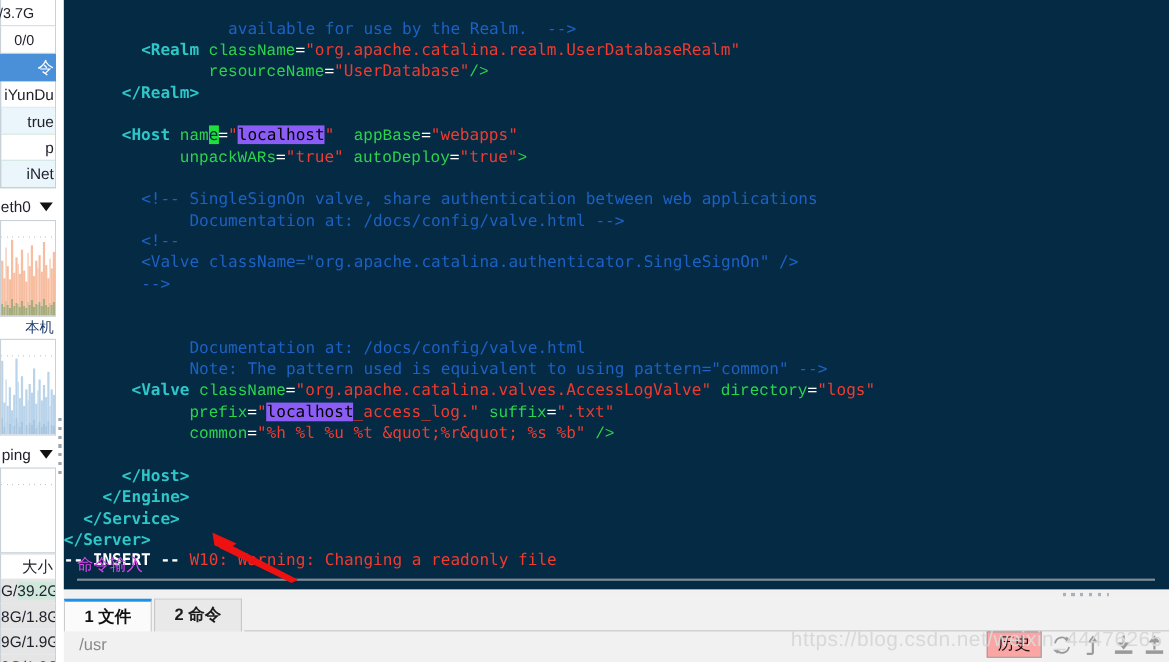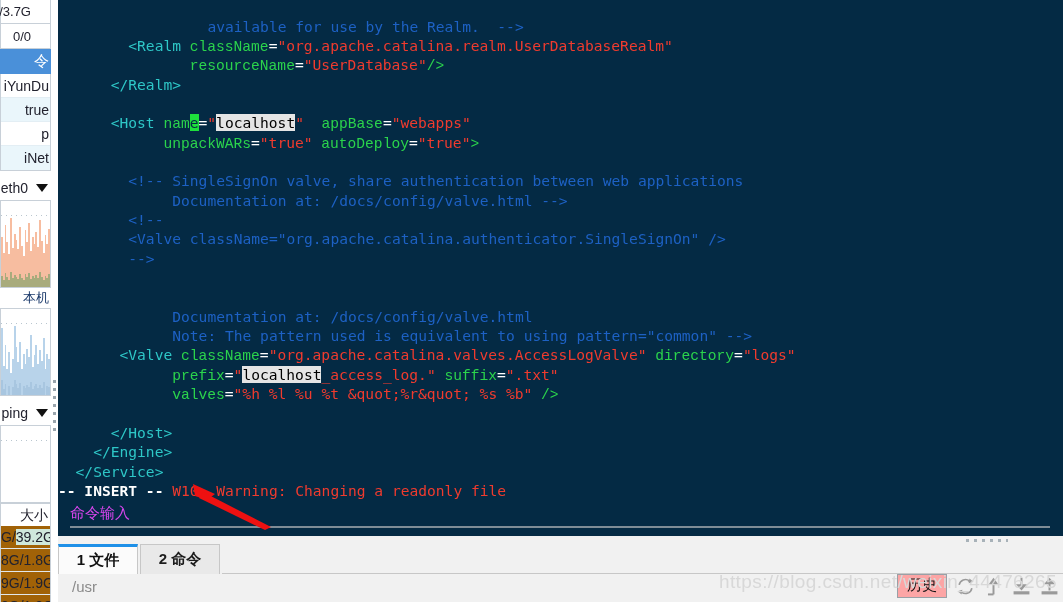--- a/index.html
+++ b/index.html
@@ -141,21 +141,21 @@
     box-sizing: border-box;
     border-left: 1px solid #c8d0d8;
     border-right: 1px solid #c8d0d8;
     border-bottom: 1px solid #e2e8ec;
     height: 23px;
     line-height: 22px;
     padding-right: 1px;
     font-size: 14px;
     white-space: nowrap;
     overflow: hidden;
-    background: #a16207;
+    background: #e5e5e5;
     color: #22222e;
   }
 
   
   #vsplit {
     position: absolute;
     left: 51px; top: 0;
     width: 7px; height: 538px;
     background: #ffffff;
   }
@@ -178,27 +178,27 @@
     position: absolute;
     left: 0; top: 0; right: 0;
     padding: 2px 0 0 0;
     font-family: "DejaVu Sans Mono", "Liberation Mono", monospace;
     font-size: 14.6px;
     line-height: 19.35px;
     white-space: pre;
     color: #2f74c0;
   }
   .ln { display: block; height: 19.35px; }
-  .tag      { color: #2ec7c7; }
+  .tag      { color: #2ec7c7; font-weight: bold; }
   .attr     { color: #2bd44c; font-family: Liberation Mono, monospace; }
   .val      { color: #f03b2e; }
   .cmt      { color: #1d61c4; }
   .eq       { color: #ffffff; }
   .ws       { color: #ffffff; }
-  .hl       { background: #e5e5e5; color: #000000; }
+  .hl       { background: #8b5cf6; color: #000000; }
   .cursor   { background: #1ee03c; color: #042a44; }
   .warn     { color: #f03b2e; }
   .ins      { color: #ffffff; font-weight: bold; }
   .dash     { color: #ffffff; font-weight: bold; }
 
   #cmdinput {
     position: absolute;
     left: 12px; bottom: 8px;
     width: 980px;
     height: 26px;
@@ -429,25 +429,26 @@
 </span><span class="ln"><span class="ws">             </span><span class="cmt">Documentation at: /docs/config/valve.html --&gt;</span>
 </span><span class="ln"><span class="ws">        </span><span class="cmt">&lt;!--</span>
 </span><span class="ln"><span class="ws">        </span><span class="cmt">&lt;Valve className="org.apache.catalina.authenticator.SingleSignOn" /&gt;</span>
 </span><span class="ln"><span class="ws">        </span><span class="cmt">--&gt;</span>
 </span><span class="ln"><span class="ws"></span>
 </span><span class="ln"><span class="ws">        </span>
 </span><span class="ln"><span class="ws">             </span><span class="cmt">Documentation at: /docs/config/valve.html</span>
 </span><span class="ln"><span class="ws">             </span><span class="cmt">Note: The pattern used is equivalent to using pattern="common" --&gt;</span>
 </span><span class="ln"><span class="ws">       </span><span class="tag">&lt;Valve </span><span class="attr">className</span><span class="eq">=</span><span class="val">"org.apache.catalina.valves.AccessLogValve"</span><span class="ws"> </span><span class="attr">directory</span><span class="eq">=</span><span class="val">"logs"</span>
 </span><span class="ln"><span class="ws">             </span><span class="attr">prefix</span><span class="eq">=</span><span class="val">"</span><span class="hl">localhost</span><span class="val">_access_log."</span><span class="ws"> </span><span class="attr">suffix</span><span class="eq">=</span><span class="val">".txt"</span>
-</span><span class="ln"><span class="ws">             </span><span class="attr">valves</span><span class="eq">=</span><span class="val">"%h %l %u %t &amp;quot;%r&amp;quot; %s %b"</span><span class="ws"> </span><span class="attr">/&gt;</span>
+</span><span class="ln"><span class="ws">             </span><span class="attr">common</span><span class="eq">=</span><span class="val">"%h %l %u %t &amp;quot;%r&amp;quot; %s %b"</span><span class="ws"> </span><span class="attr">/&gt;</span>
 </span><span class="ln"><span class="ws"></span>
 </span><span class="ln"><span class="ws">      </span><span class="tag">&lt;/Host&gt;</span>
 </span><span class="ln"><span class="ws">    </span><span class="tag">&lt;/Engine&gt;</span>
 </span><span class="ln"><span class="ws">  </span><span class="tag">&lt;/Service&gt;</span>
+</span><span class="ln"><span class="ws"></span><span class="tag">&lt;/Server&gt;</span>
 </span><span class="ln"><span class="dash">-- </span><span class="ins">INSERT</span><span class="dash"> -- </span><span class="warn">W10: Warning: Changing a readonly file</span>
 </span></pre>
 
     <div id="cmdinput">
       <span>命令输入</span>
     </div>
 
     <svg id="arrow" viewBox="0 0 100 50">
       <polygon points="0,4 22,14 14,20 2,16" fill="#ee1111"></polygon>
       <polygon points="10,12 78,47 72,50 6,18" fill="#ee1111"></polygon>

